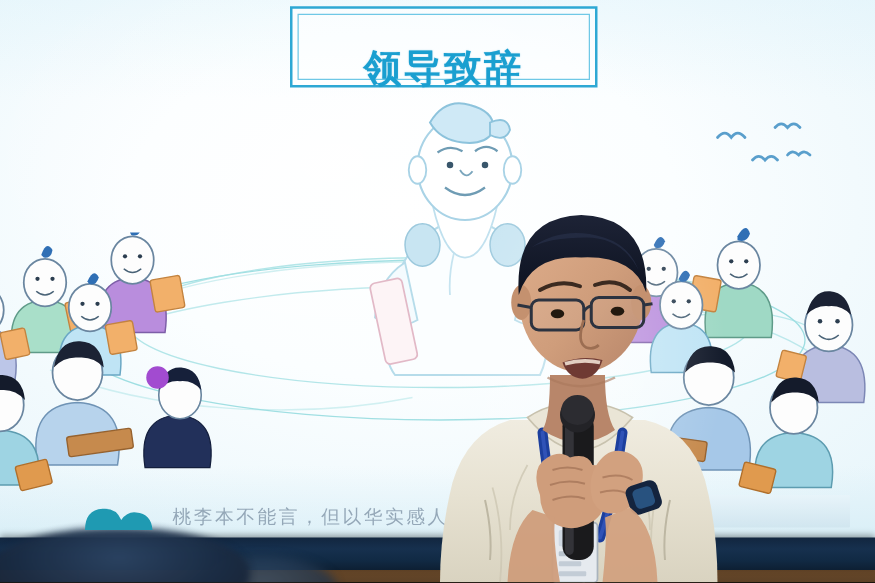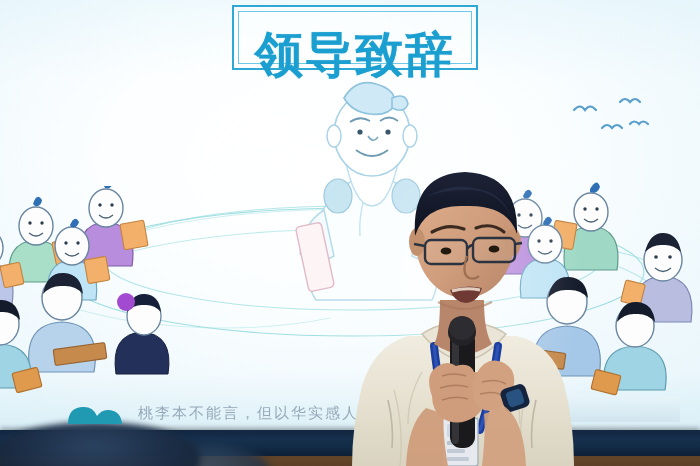--- a/index.html
+++ b/index.html
@@ -66,21 +66,21 @@
   }
   .title-box .inner{
     position:absolute;inset:4px;
     border:1px solid #6fc8e6;
     box-sizing:border-box;
   }
   .title-text{
     position:absolute;inset:0;
     display:flex;align-items:center;justify-content:center;
     font-family:"DejaVu Sans","Liberation Sans",sans-serif;
-    font-size:48px;font-weight:700;letter-spacing:2px;
+    font-size:30px;font-weight:700;letter-spacing:2px;
     color:#1a9fd0;
     text-shadow:0 0 1px rgba(20,150,200,.55);
     white-space:nowrap;
     margin-top:35px;
   }
 
   
   .rings{position:absolute;left:0;top:0;width:700px;height:433px;z-index:2;}
 
   

